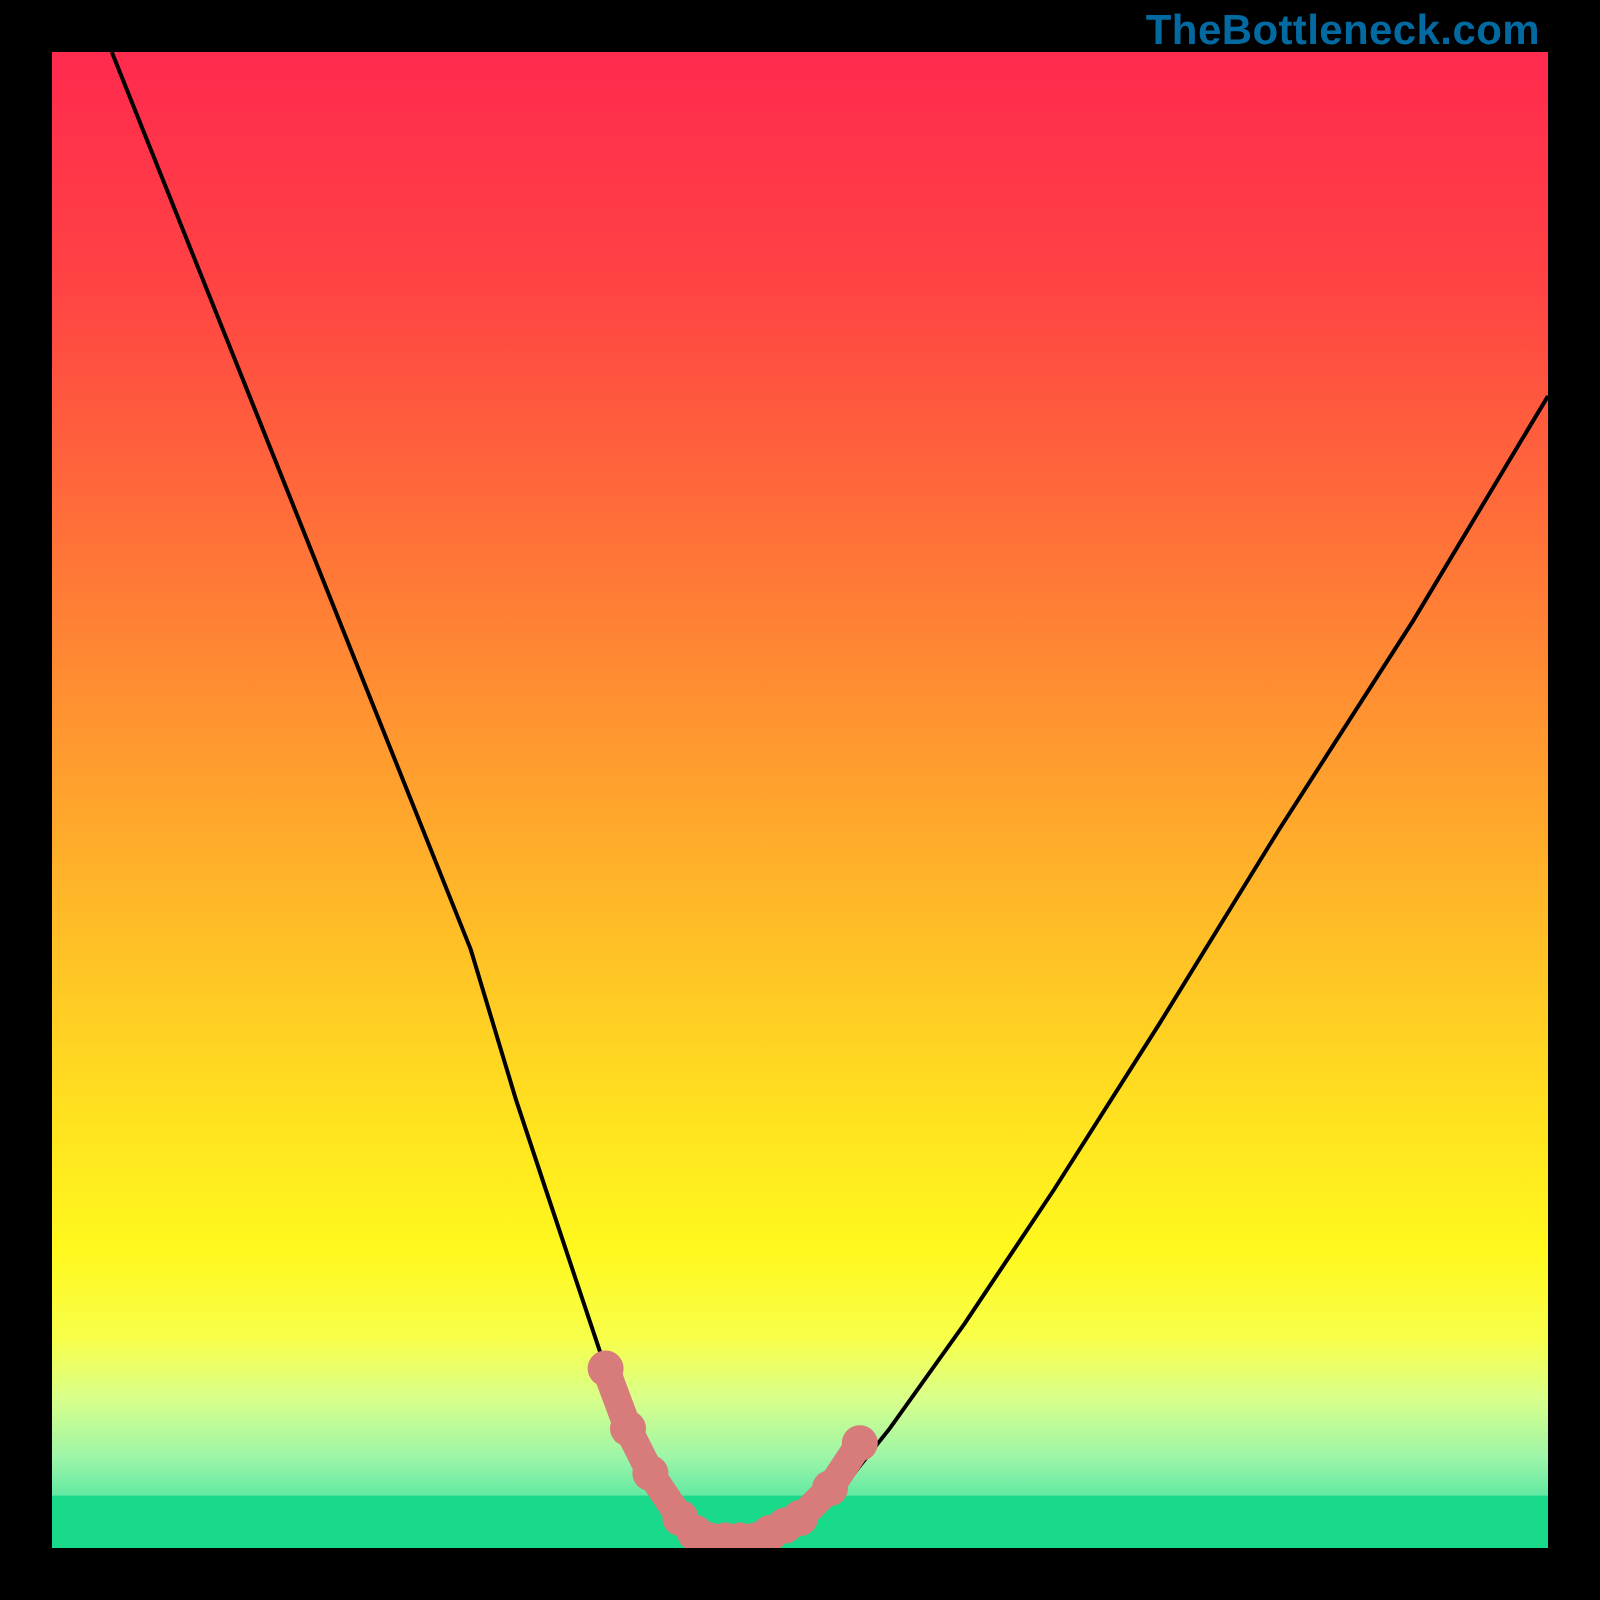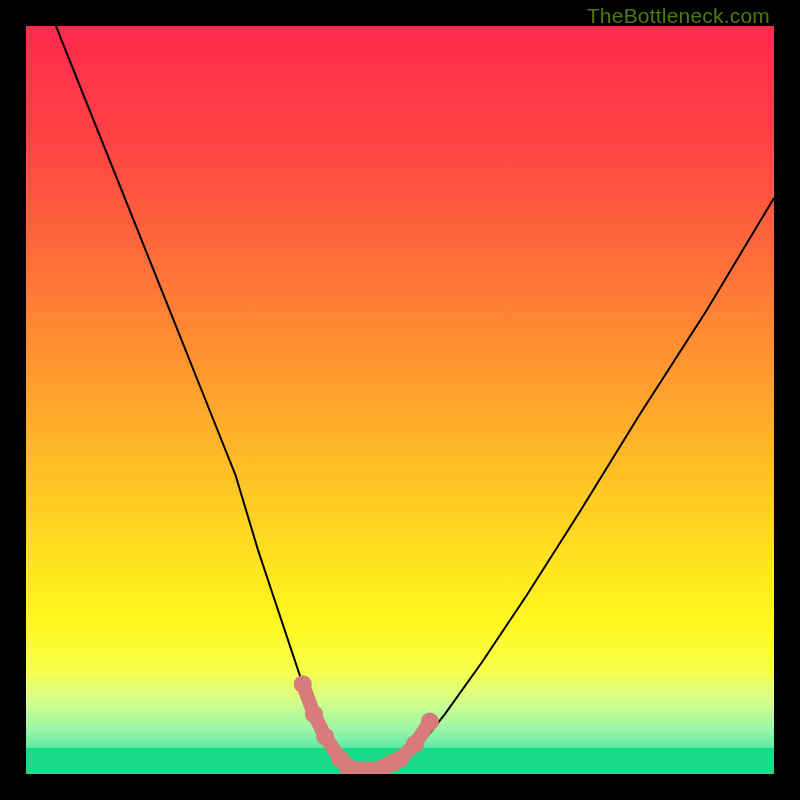--- a/index.html
+++ b/index.html
@@ -23,23 +23,23 @@
     position: absolute;
     left: 0;
     top: 0;
     width: 748px;
     height: 748px;
   }
   .watermark {
     position: absolute;
     top: 4px;
     right: 30px;
-    color: #4d7c0f;
+    color: #0369a1;
     font-size: 21px;
-    font-weight: 400;
+    font-weight: 700;
     letter-spacing: 0.2px;
     z-index: 10;
   }
   svg {
     display: block;
   }
 </style>
 </head>
 <body>
 

